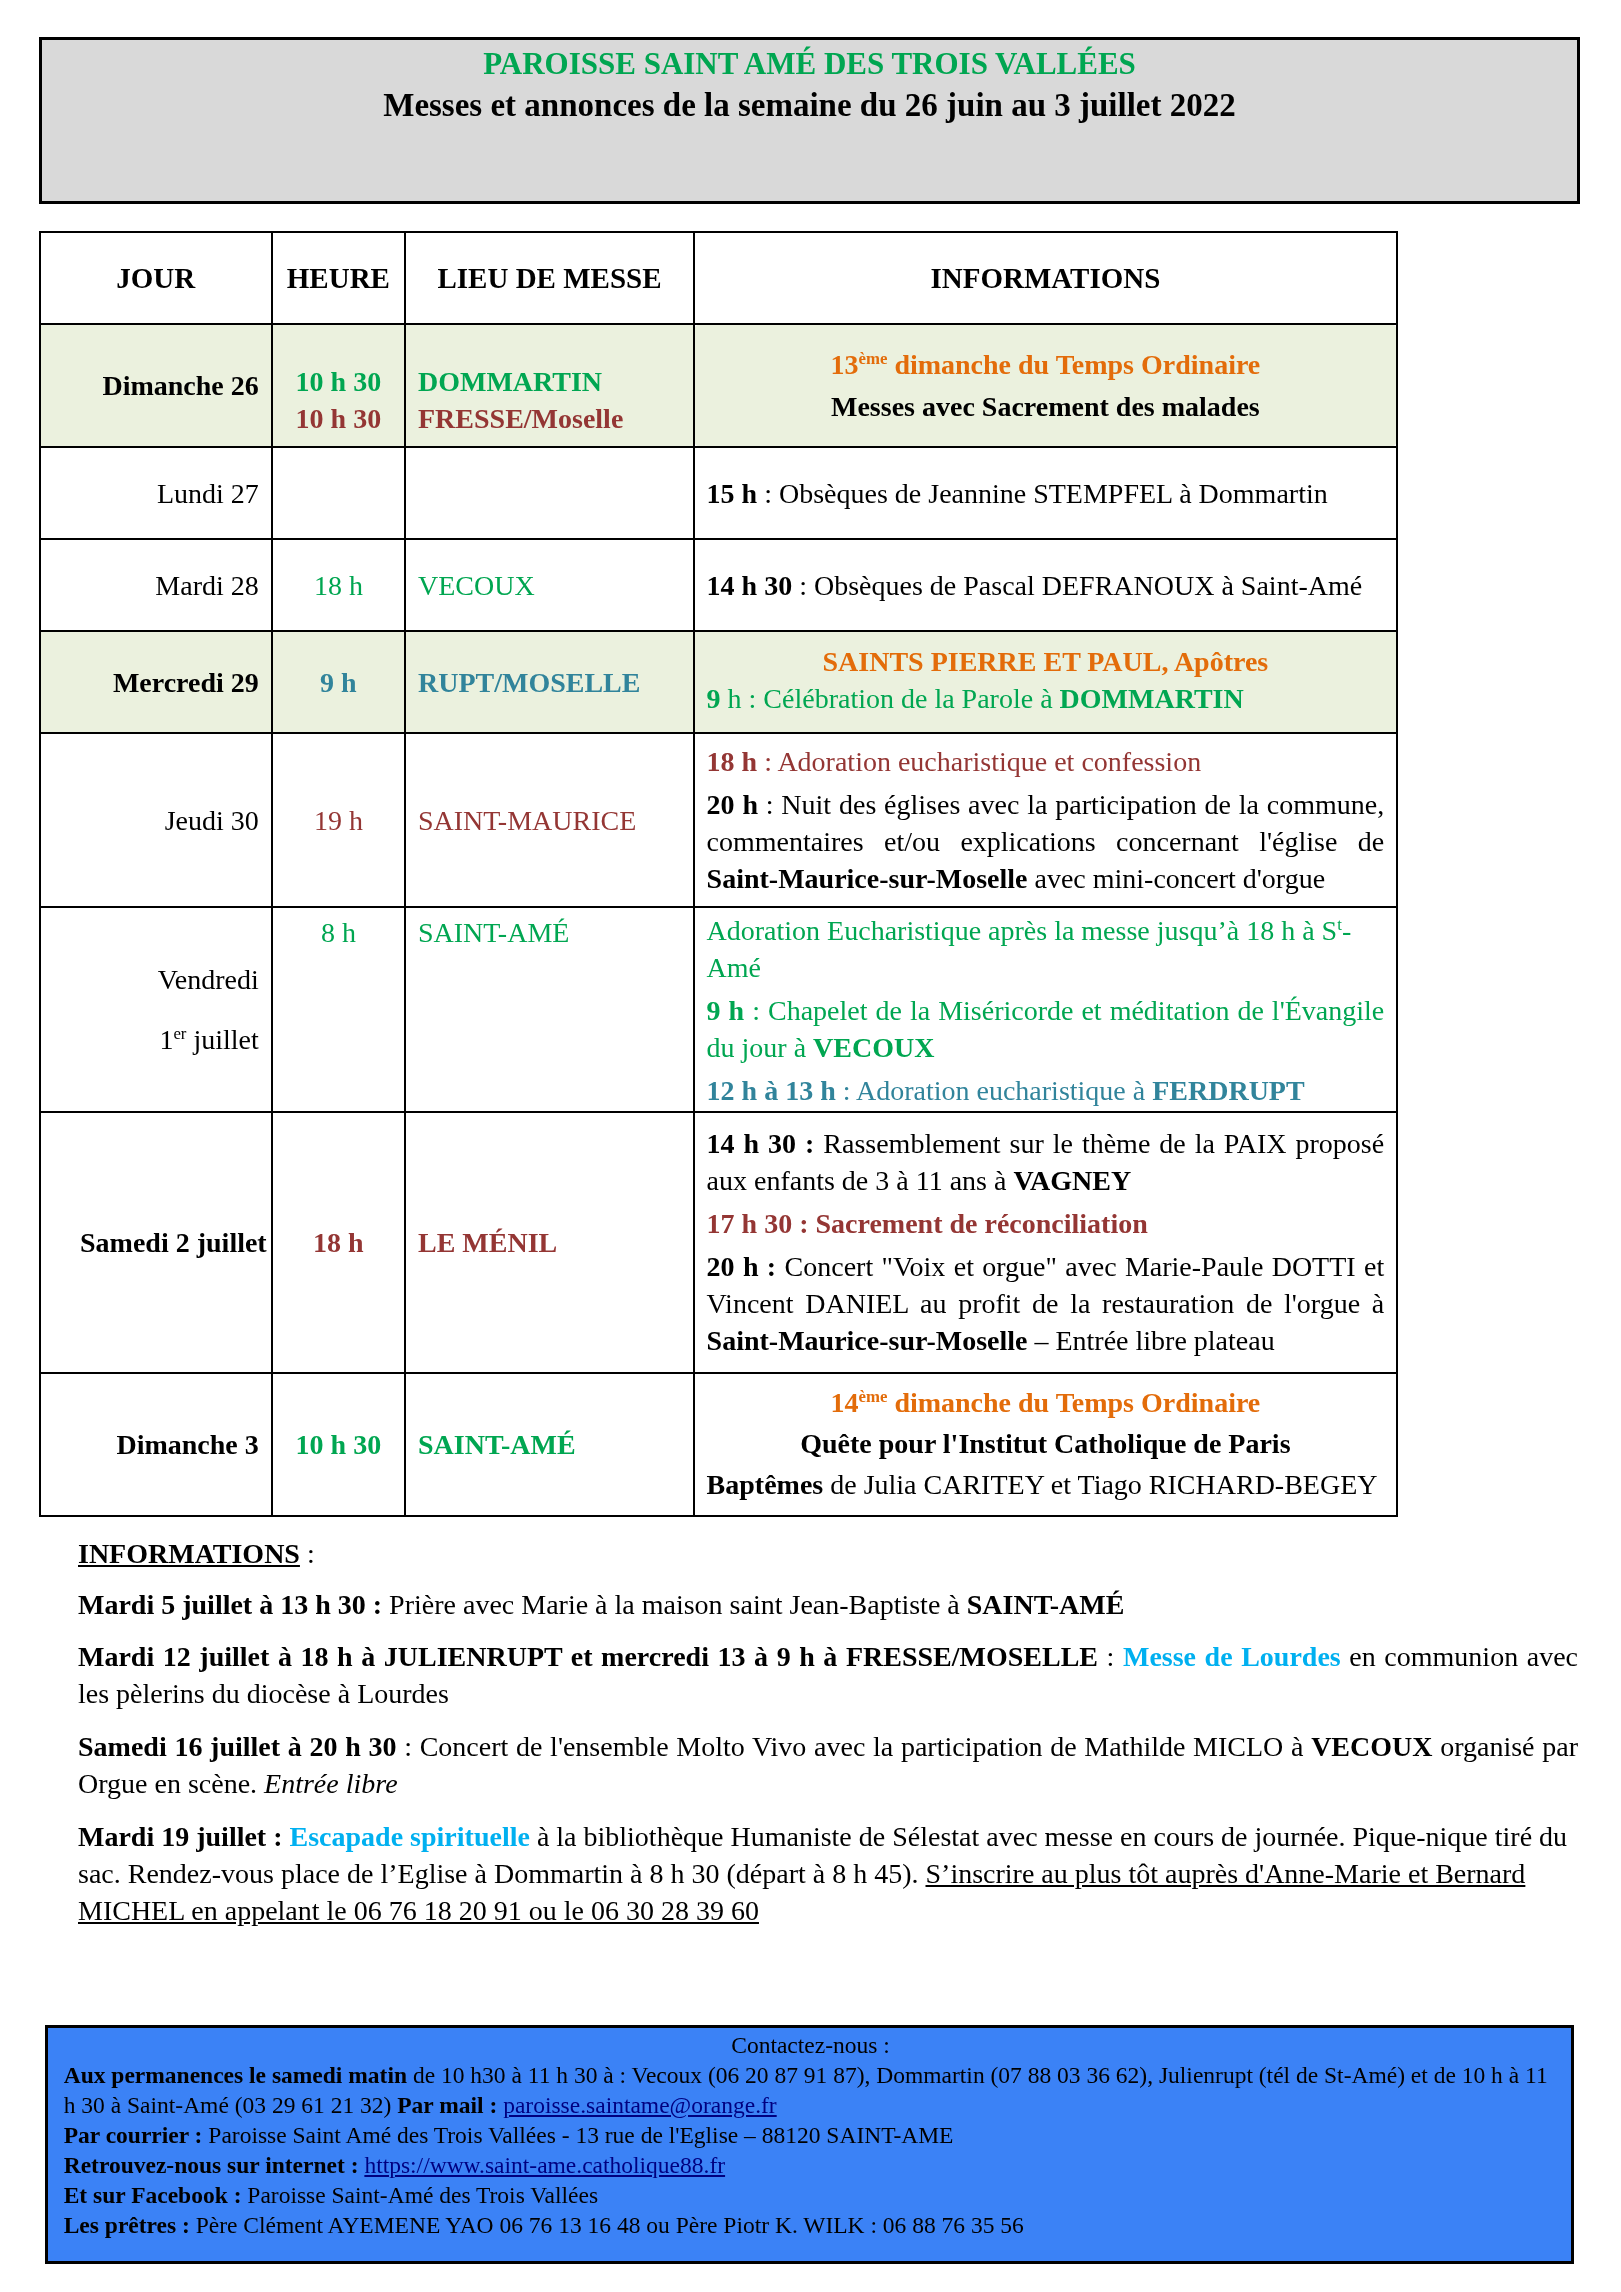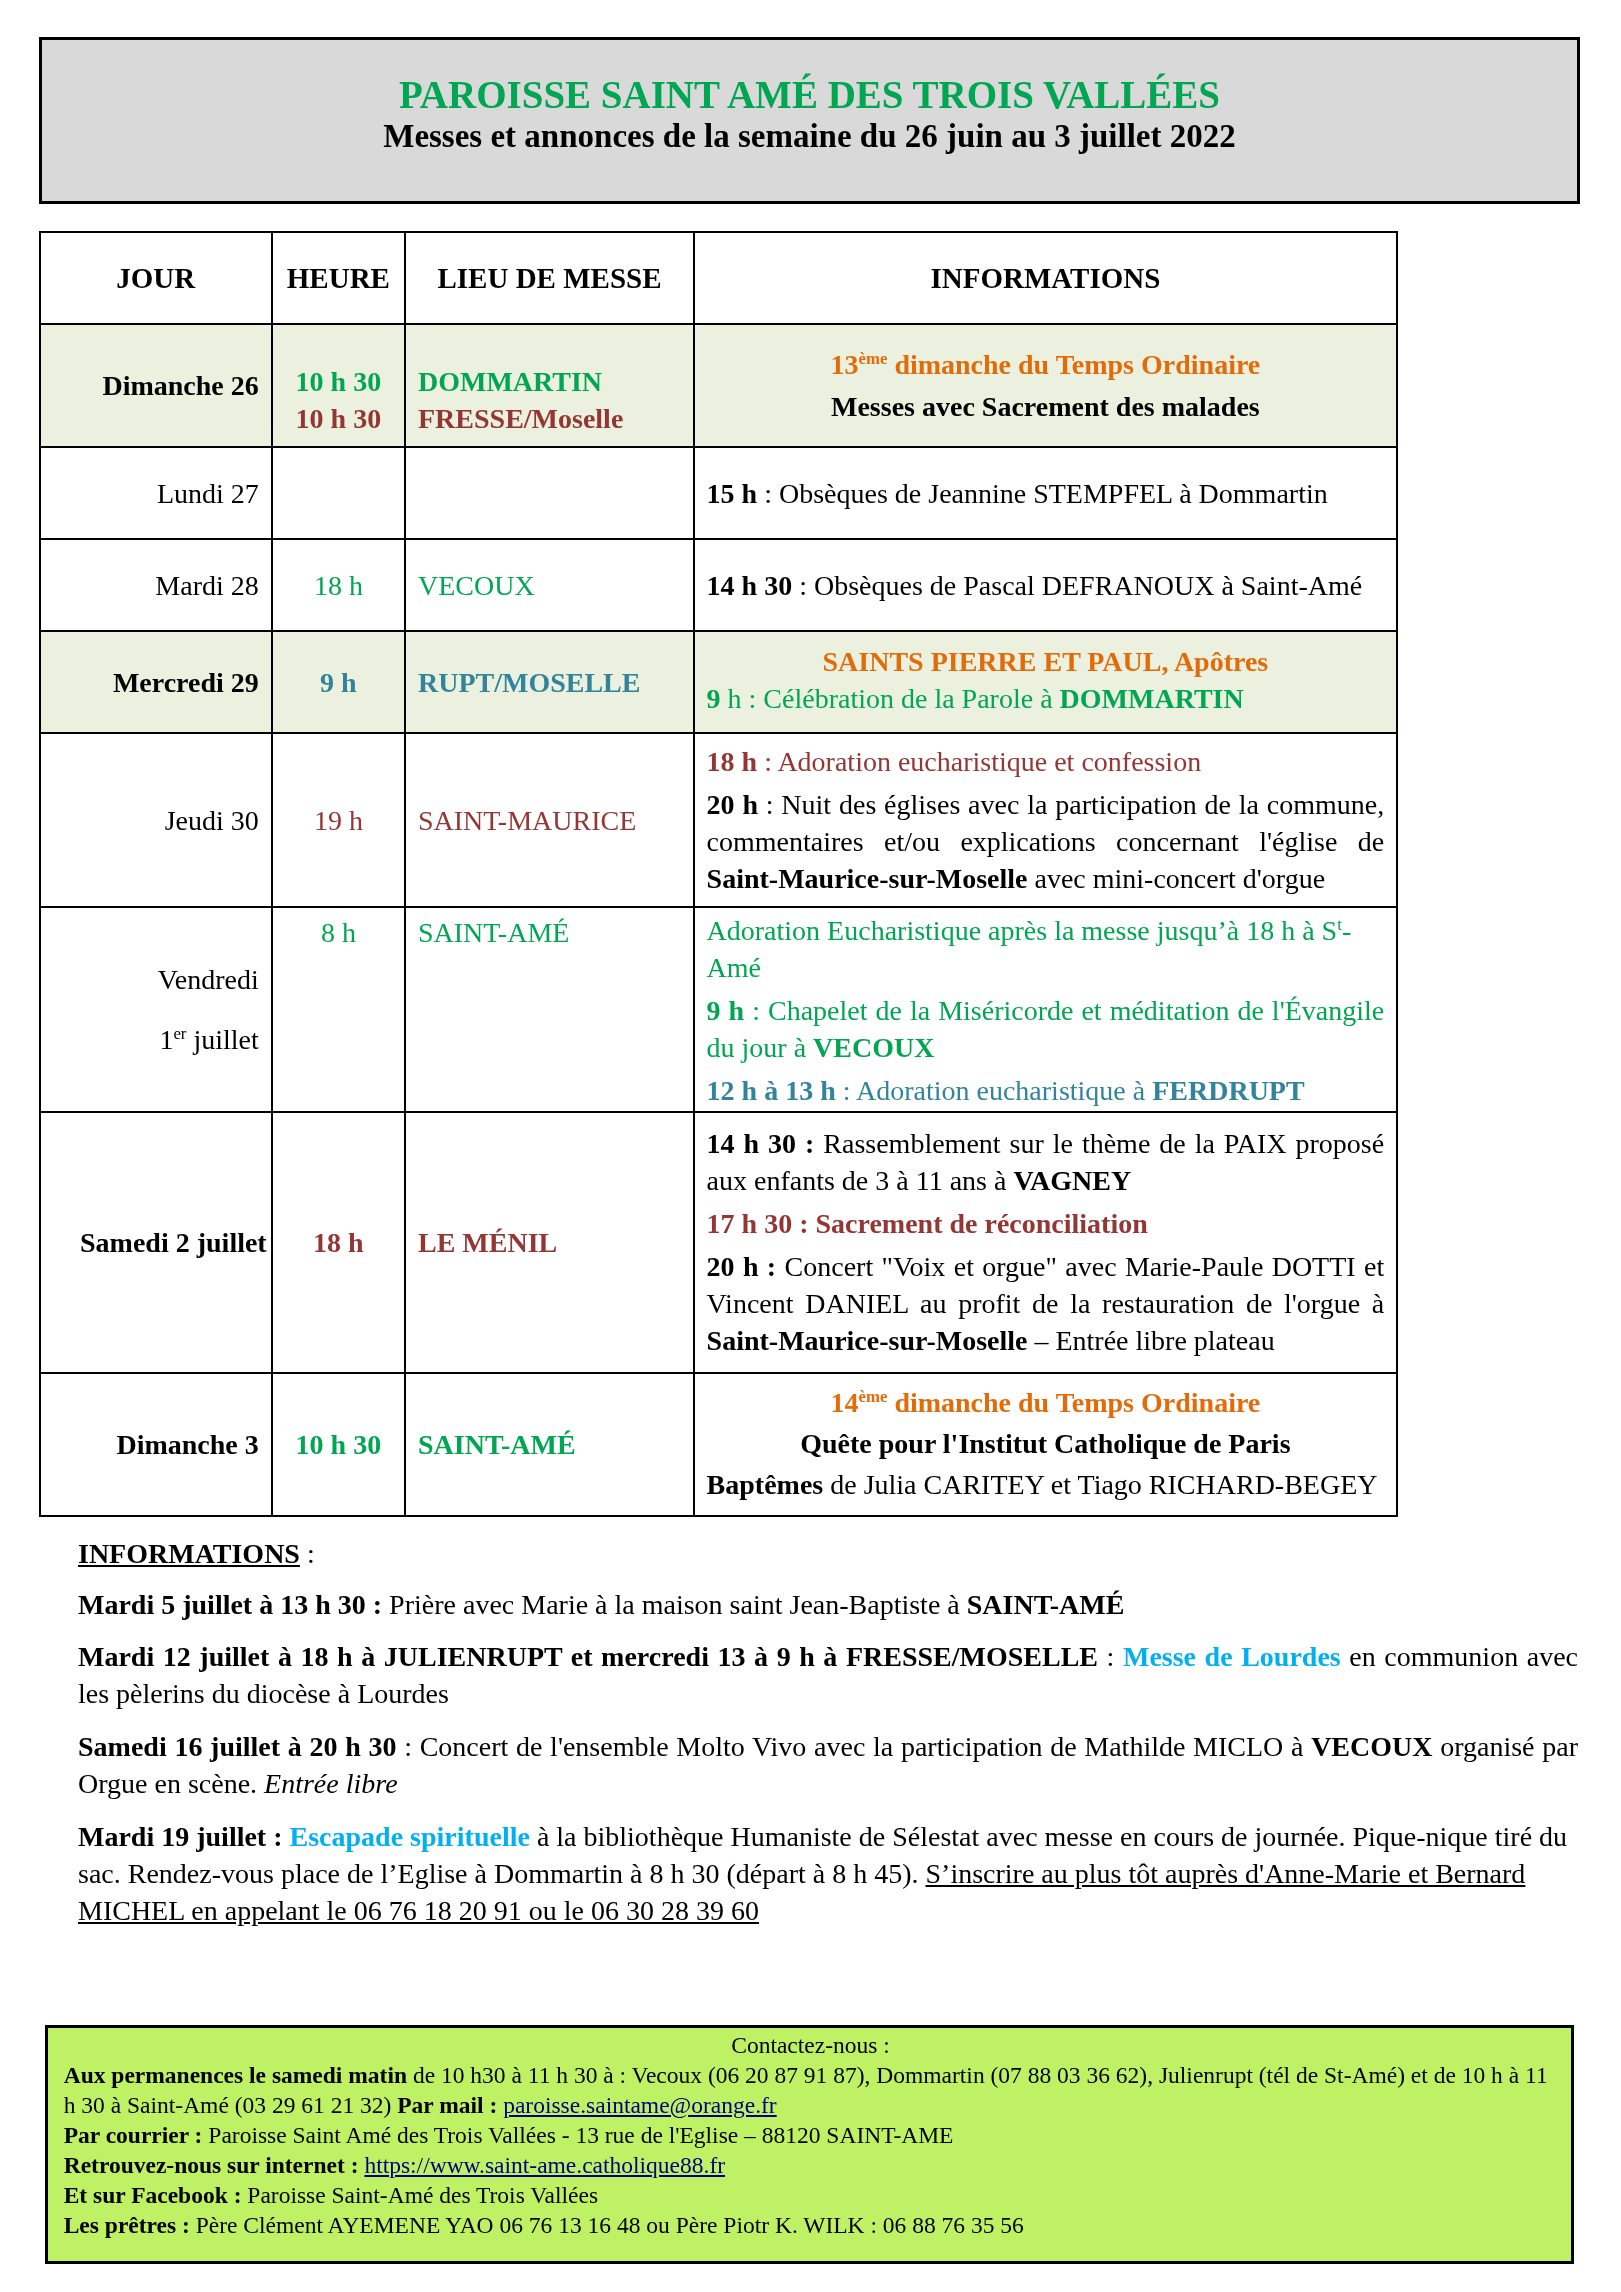--- a/index.html
+++ b/index.html
@@ -15,21 +15,21 @@
   .b { font-weight: bold; }
   .i { font-style: italic; }
   .u { text-decoration: underline; }
 
   
   .header-box {
     position: absolute; left: 39px; top: 37px; width: 1541px; height: 167px;
     box-sizing: border-box; border: 3.9px solid #000; background: #d9d9d9;
     text-align: center; font-weight: bold;
   }
-  .header-box .l1 { font-size: 39px; margin-top: 33px; line-height: 43px; }
+  .header-box .l1 { font-size: 31px; margin-top: 2px; line-height: 43px; }
   .header-box .l2 { font-size: 35px; line-height: 43px; }
   .header-box .l3 { font-size: 33px; line-height: 41px; }
 
   
   table.sched {
     position: absolute; left: 39px; top: 231px; width: 1359px;
     border-collapse: collapse; font-size: 28px;
   }
   table.sched td, table.sched th {
     border-left: 2px solid #000; border-right: 2px solid #000;
@@ -51,21 +51,21 @@
   .infos {
     position: absolute; left: 78px; top: 1535px; width: 1500px;
     font-size: 28px; line-height: 37px;
   }
   .infos p { margin: 0 0 15.7px 0; text-align: justify; }
   .infos .title { margin-bottom: 13.7px; }
 
   
   .contact-box {
     position: absolute; left: 45px; top: 2025px; width: 1529px; height: 239px;
-    box-sizing: border-box; border: 3.9px solid #000; background: #bef264;
+    box-sizing: border-box; border: 3.9px solid #000; background: #3b82f6;
     font-size: 23.5px; line-height: 30px; padding: 2px 13.7px 0 15.7px;
   }
   .contact-box .ctitle { text-align: center; }
   .contact-box a { color: #000080; text-decoration: underline; }
 </style>
 </head>
 <body>
 
 <div class="header-box">
   <div class="l1 green">PAROISSE SAINT AMÉ DES TROIS VALLÉES</div>

